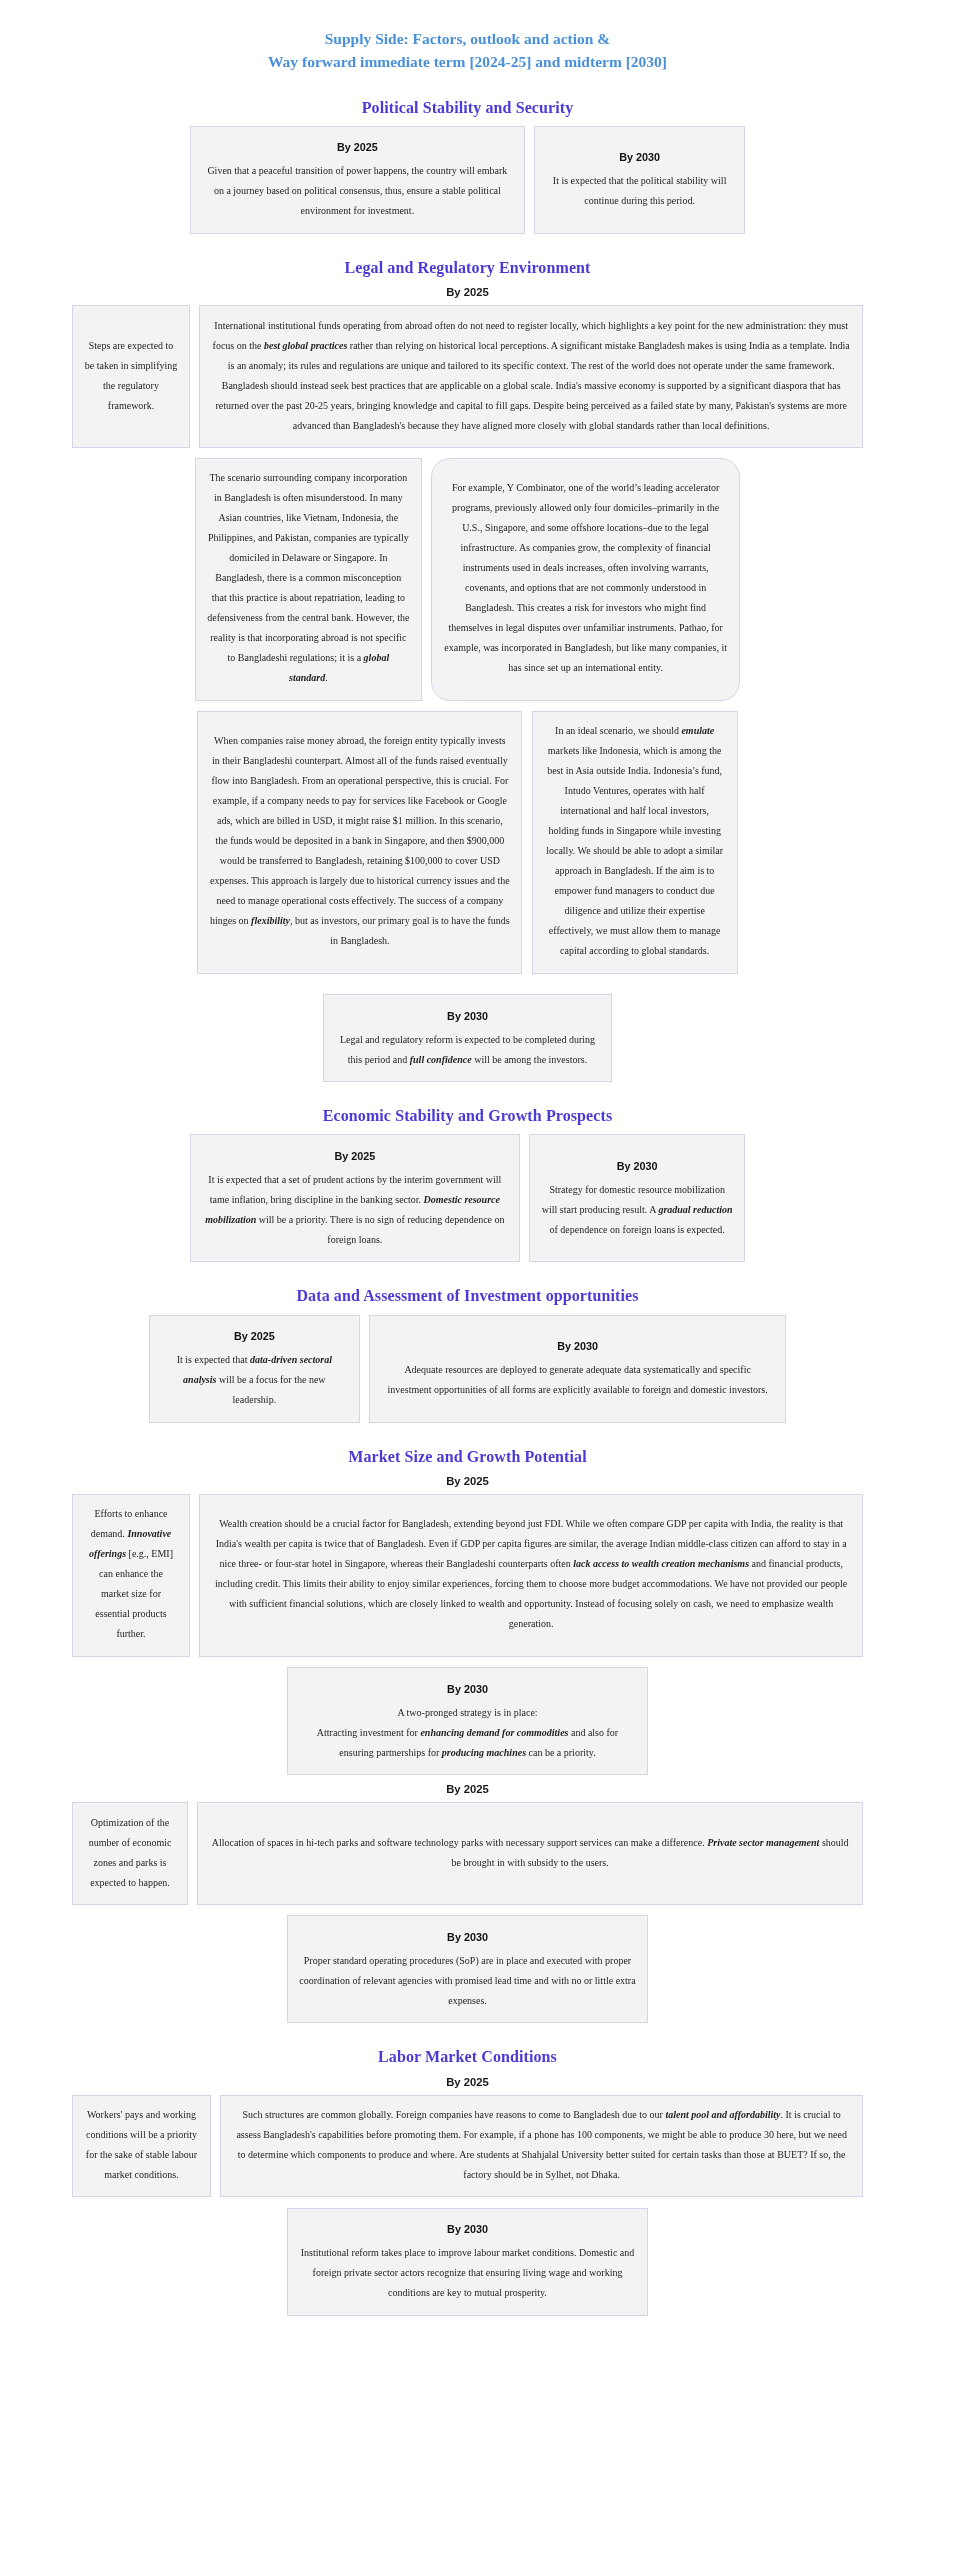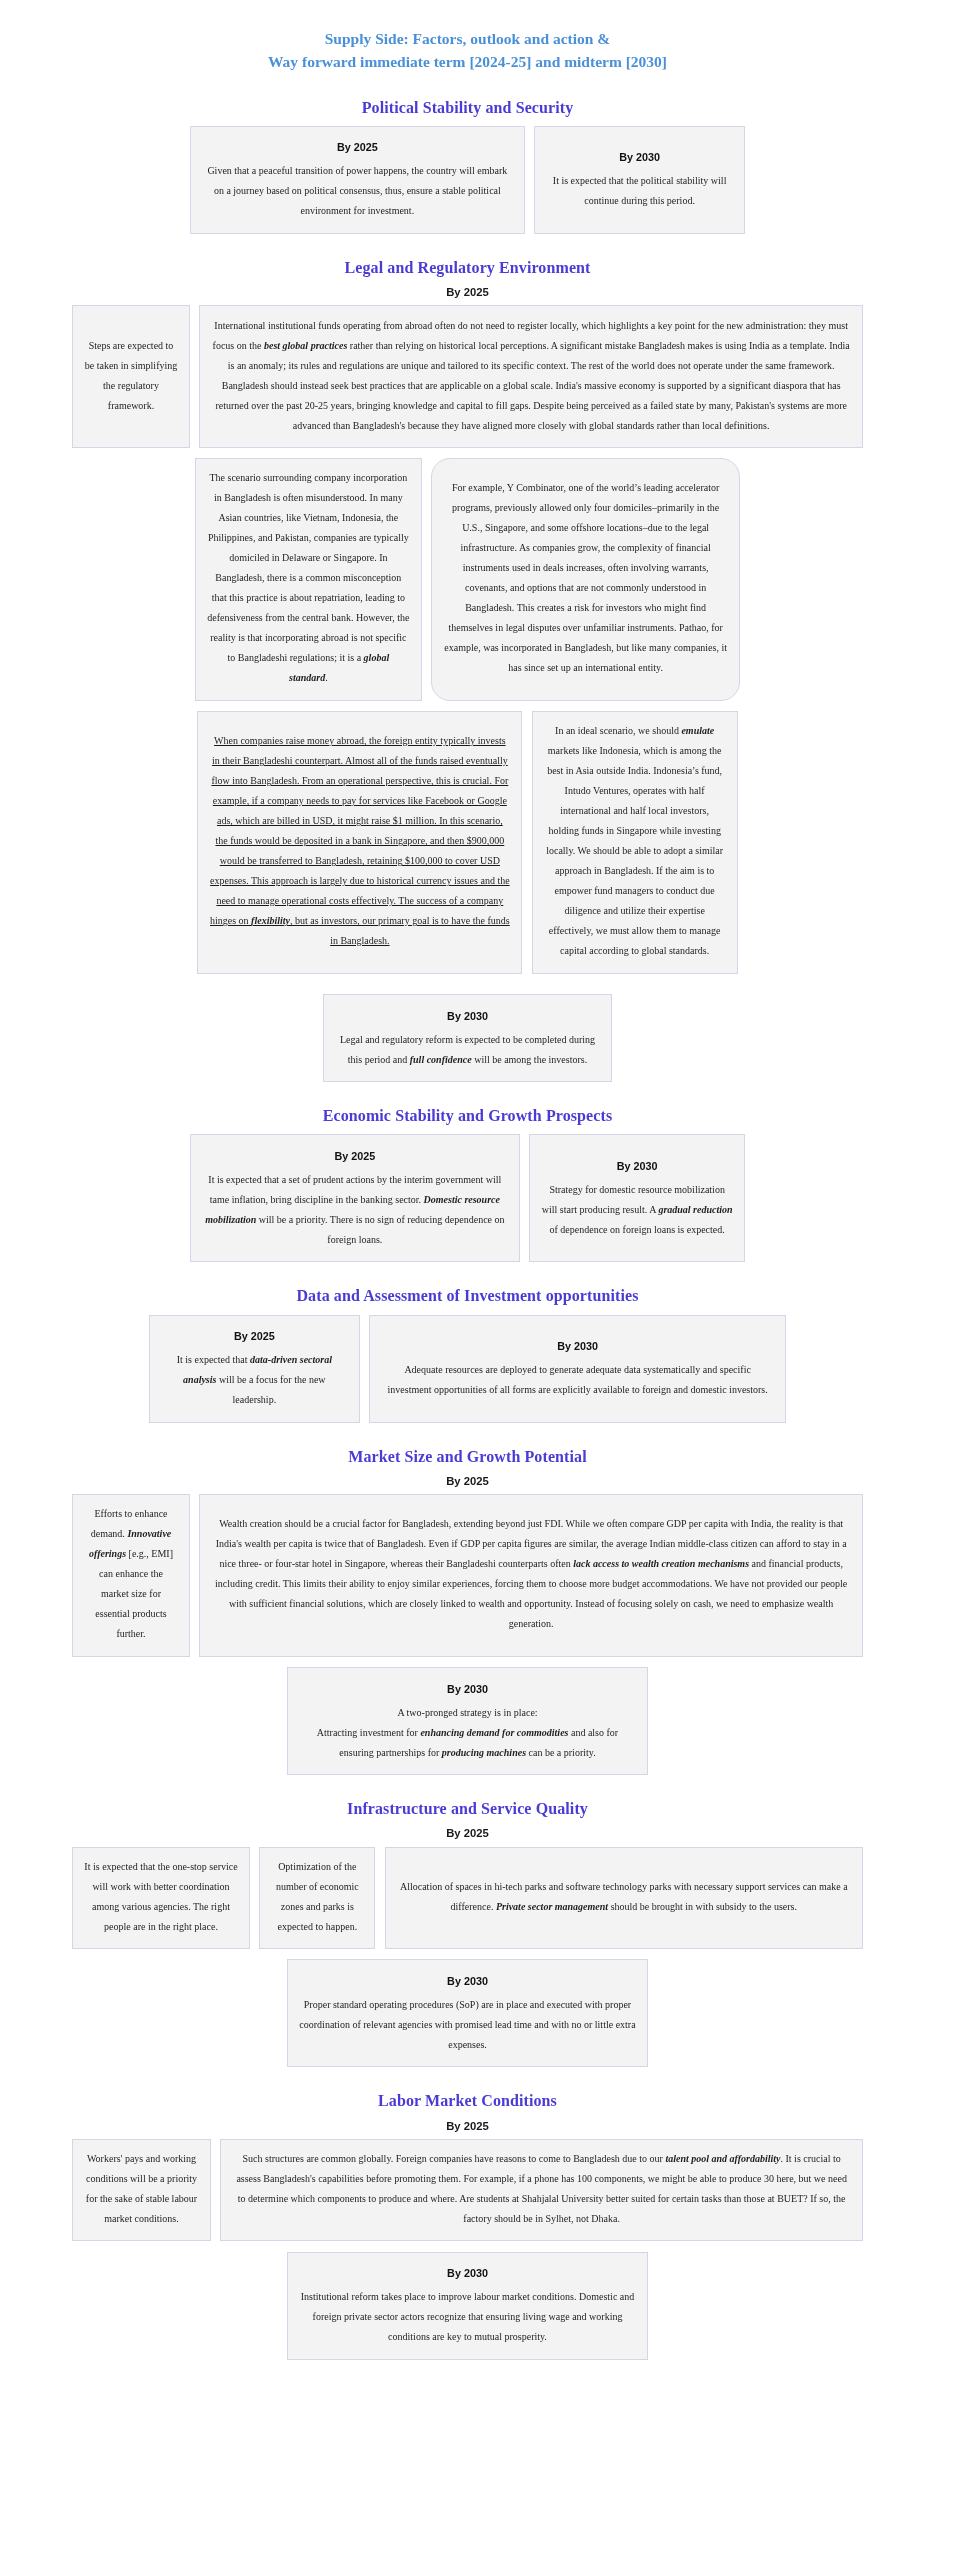--- a/index.html
+++ b/index.html
@@ -91,21 +91,21 @@
   .spacer-md { height: 17.5px; }
   .w-wide   { flex: 1 1 auto; }
   .w-center-560 { flex: 0 0 289px; }
   .w-center-700 { flex: 0 0 361px; }
   .w-col-400 { flex: 0 0 206px; }
   .w-col-230 { flex: 0 0 118px; }
   .w-third-a { flex: 0 0 178px; }
   .w-third-b { flex: 0 0 116px; }
   .w-third-c { flex: 1 1 auto; }
   .w-labor-left { flex: 0 0 139px; }
-  .w-half-a { flex: 0 0 325px; text-decoration: underline; }
+  .w-half-a { flex: 0 0 325px; }
   .w-half-b { flex: 0 0 227px; }
   .w-half-c { flex: 0 0 309px; border-radius: 19px; }
   .w-econ-a { flex: 0 0 330px; }
   .w-econ-b { flex: 0 0 216px; }
   .w-data-a { flex: 0 0 211px; }
   .w-data-b { flex: 0 0 417px; }
   .w-pol-a { flex: 0 0 335px; }
   .w-pol-b { flex: 0 0 211px; }
 </style>
 </head>
@@ -220,26 +220,22 @@
     <div class="row">
       <div class="card w-center-700">
         <div class="card-title">By 2030</div>
         <div class="card-body">A two-pronged strategy is in place:</div>
         <div class="card-body"><span>Attracting investment for </span><b>enhancing demand for commodities</b><span> and also for ensuring partnerships for </span><b>producing machines</b><span> can be a priority.</span></div>
       </div>
     </div>
   </div>
 
   <div class="section">
-    <div class="section-title">Infrastructure and Service Quality</div>
-    <div class="section-sub">By 2025</div>
-    <div class="row">
-      <div class="card w-third-a">
-        <div class="card-body">It is expected that the one-stop service will work with better coordination among various agencies. The right people are in the right place.</div>
-      </div>
+    <div class="section-sub">By 2025</div>
+    <div class="row">
       <div class="card w-third-b">
         <div class="card-body">Optimization of the number of economic zones and parks is expected to happen.</div>
       </div>
       <div class="card w-third-c">
         <div class="card-body"><span>Allocation of spaces in hi-tech parks and software technology parks with necessary support services can make a difference. </span><b>Private sector management</b><span> should be brought in with subsidy to the users.</span></div>
       </div>
     </div>
     <div class="spacer-sm"></div>
     <div class="row">
       <div class="card w-center-700">

